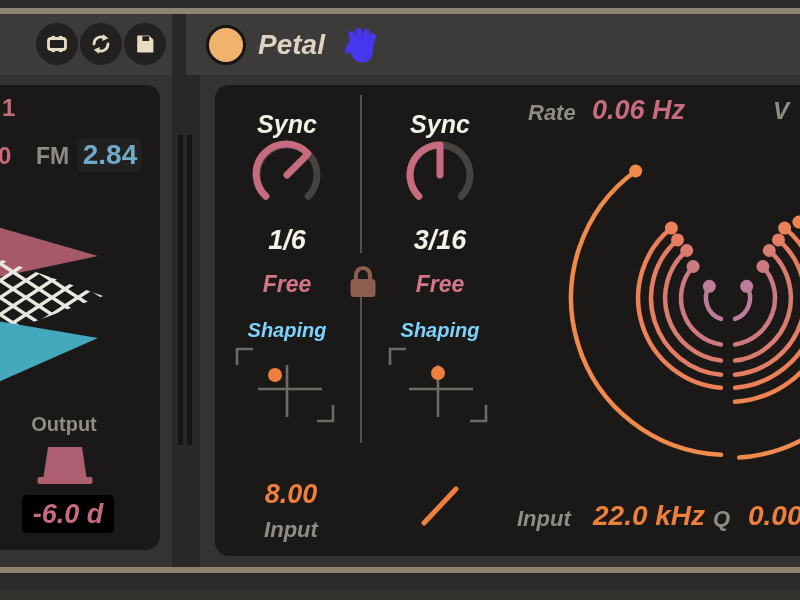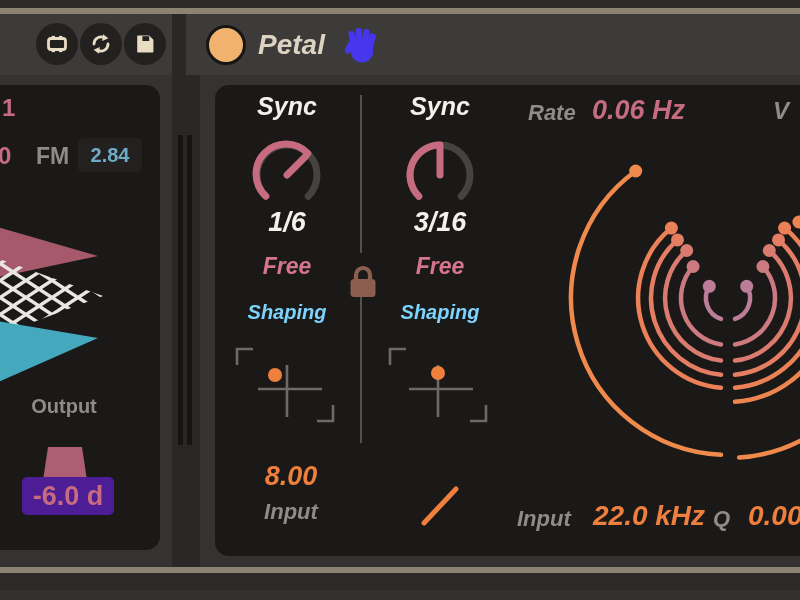--- a/index.html
+++ b/index.html
@@ -17,21 +17,21 @@
   .iconbtn{position:absolute;top:9px;width:42px;height:42px;border-radius:50%;
            background:#23211f;display:flex;align-items:center;justify-content:center;}
   
   .lbl{color:#8f8b86;font-weight:700;}
   .lbl-dim{color:#7dd3fc;font-weight:700;}
   .val-rose{color:#c76b80;font-weight:700;}
   .val-orange{color:#ee7f3d;font-weight:700;}
   .val-blue{color:#6fabc9;font-weight:700;}
   .val-white{color:#f4f1ea;font-weight:700;}
   .free{color:#d4758c;font-weight:700;}
-  .ctr{text-align:center;}
+  .ctr{text-align:center;margin-top:18px;}
   .valuebox{background:#23211f;border-radius:5px;display:flex;align-items:center;justify-content:center;}
   
   .activator{position:absolute;width:40px;height:40px;border-radius:50%;
              background:#f1b26e;border:3px solid #171615;box-sizing:border-box;}
   .petal-title{position:absolute;color:#ddd3c2;font-size:28px;font-weight:700;line-height:61px;}
   .divider{position:absolute;width:2px;background:#55514d;}
   .grabbar{position:absolute;width:5px;background:#161514;}
 </style>
 </head>
 <body>
@@ -70,42 +70,42 @@
         </svg>
       </div>
     </div>
 
     <div class="panel" style="left:-20px;top:71px;width:180px;height:465px;">
       <div class="abs val-rose" style="left:22px;top:9px;font-size:24px;">1</div>
 
       <div class="abs val-rose" style="left:18px;top:57px;font-size:24px;">0</div>
       <div class="abs lbl" style="left:56px;top:58px;font-size:23px;">FM</div>
       <div class="abs valuebox" style="left:98px;top:53px;width:64px;height:34px;">
-        <span class="val-blue" style="font-size:20px;">2.84</span>
+        <span class="val-blue" style="font-size:28px;">2.84</span>
       </div>
 
       <svg class="abs" style="left:0;top:115px;" width="180" height="200" viewBox="-20 200 180 200">
         <defs>
           <pattern id="mesh" width="26" height="17" patternUnits="userSpaceOnUse">
             <path d="M13,0 L26,8.5 L13,17 L0,8.5 Z" fill="none" stroke="#e9e7e2" stroke-width="3.4"></path>
           </pattern>
         </defs>
         <polygon points="-20,222 98,256 -20,281" fill="#a5596b"></polygon>
         <polygon points="-20,252 103,296 -20,342" fill="url(#mesh)"></polygon>
         <polygon points="-20,318 98,338 -20,390" fill="#45a9bd"></polygon>
       </svg>
 
       <div class="abs lbl ctr" style="left:24px;top:310px;width:120px;font-size:20px;">Output</div>
 
       <svg class="abs" style="left:56px;top:358px;" width="58" height="44" viewBox="38 444 58 44">
         <path d="M50,448 L84,448 L88.5,478 L45.5,478 Z" fill="#ad5e72"></path>
         <rect x="39.5" y="478" width="55" height="7" rx="2" fill="#ad5e72"></rect>
       </svg>
 
-      <div class="abs valuebox" style="left:42px;top:392px;width:92px;height:38px;background:#4c1d95;">
+      <div class="abs valuebox" style="left:42px;top:410px;width:92px;height:38px;background:#000000;font-style:italic;">
         <span class="val-rose" style="font-size:27px;">-6.0 d</span>
       </div>
     </div>
   </div>
 
   <div class="abs" style="left:172px;top:14px;width:28px;height:553px;background:#292826;">
     <div class="grabbar" style="left:6px;top:121px;height:310px;"></div>
     <div class="grabbar" style="left:15px;top:121px;height:310px;"></div>
   </div>
 

